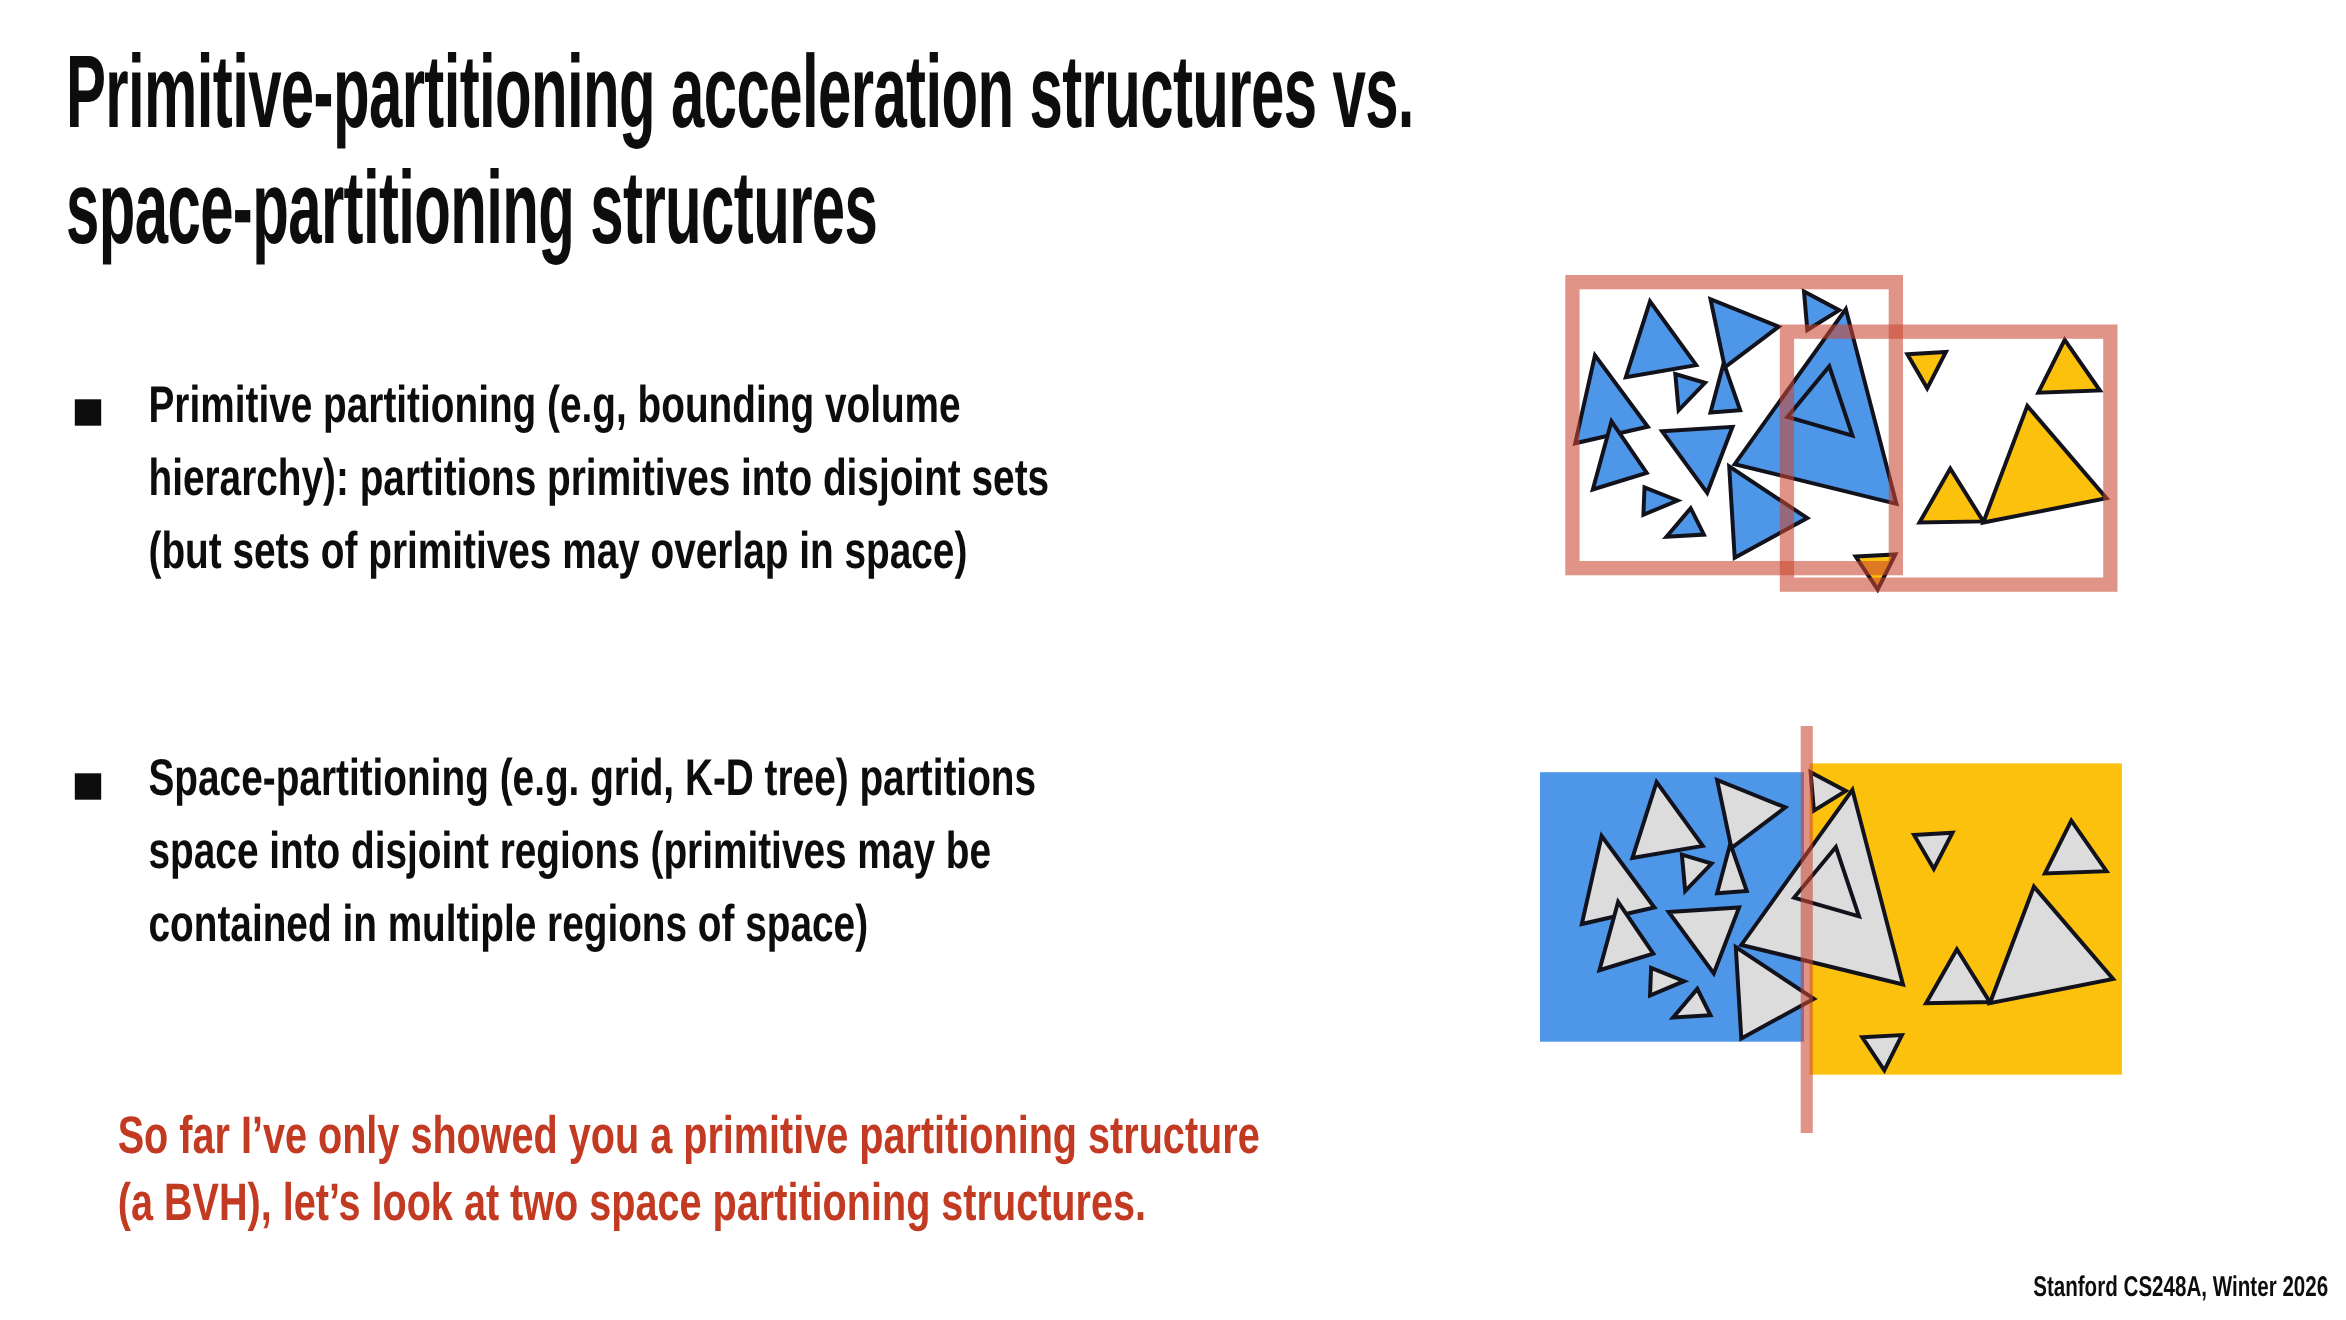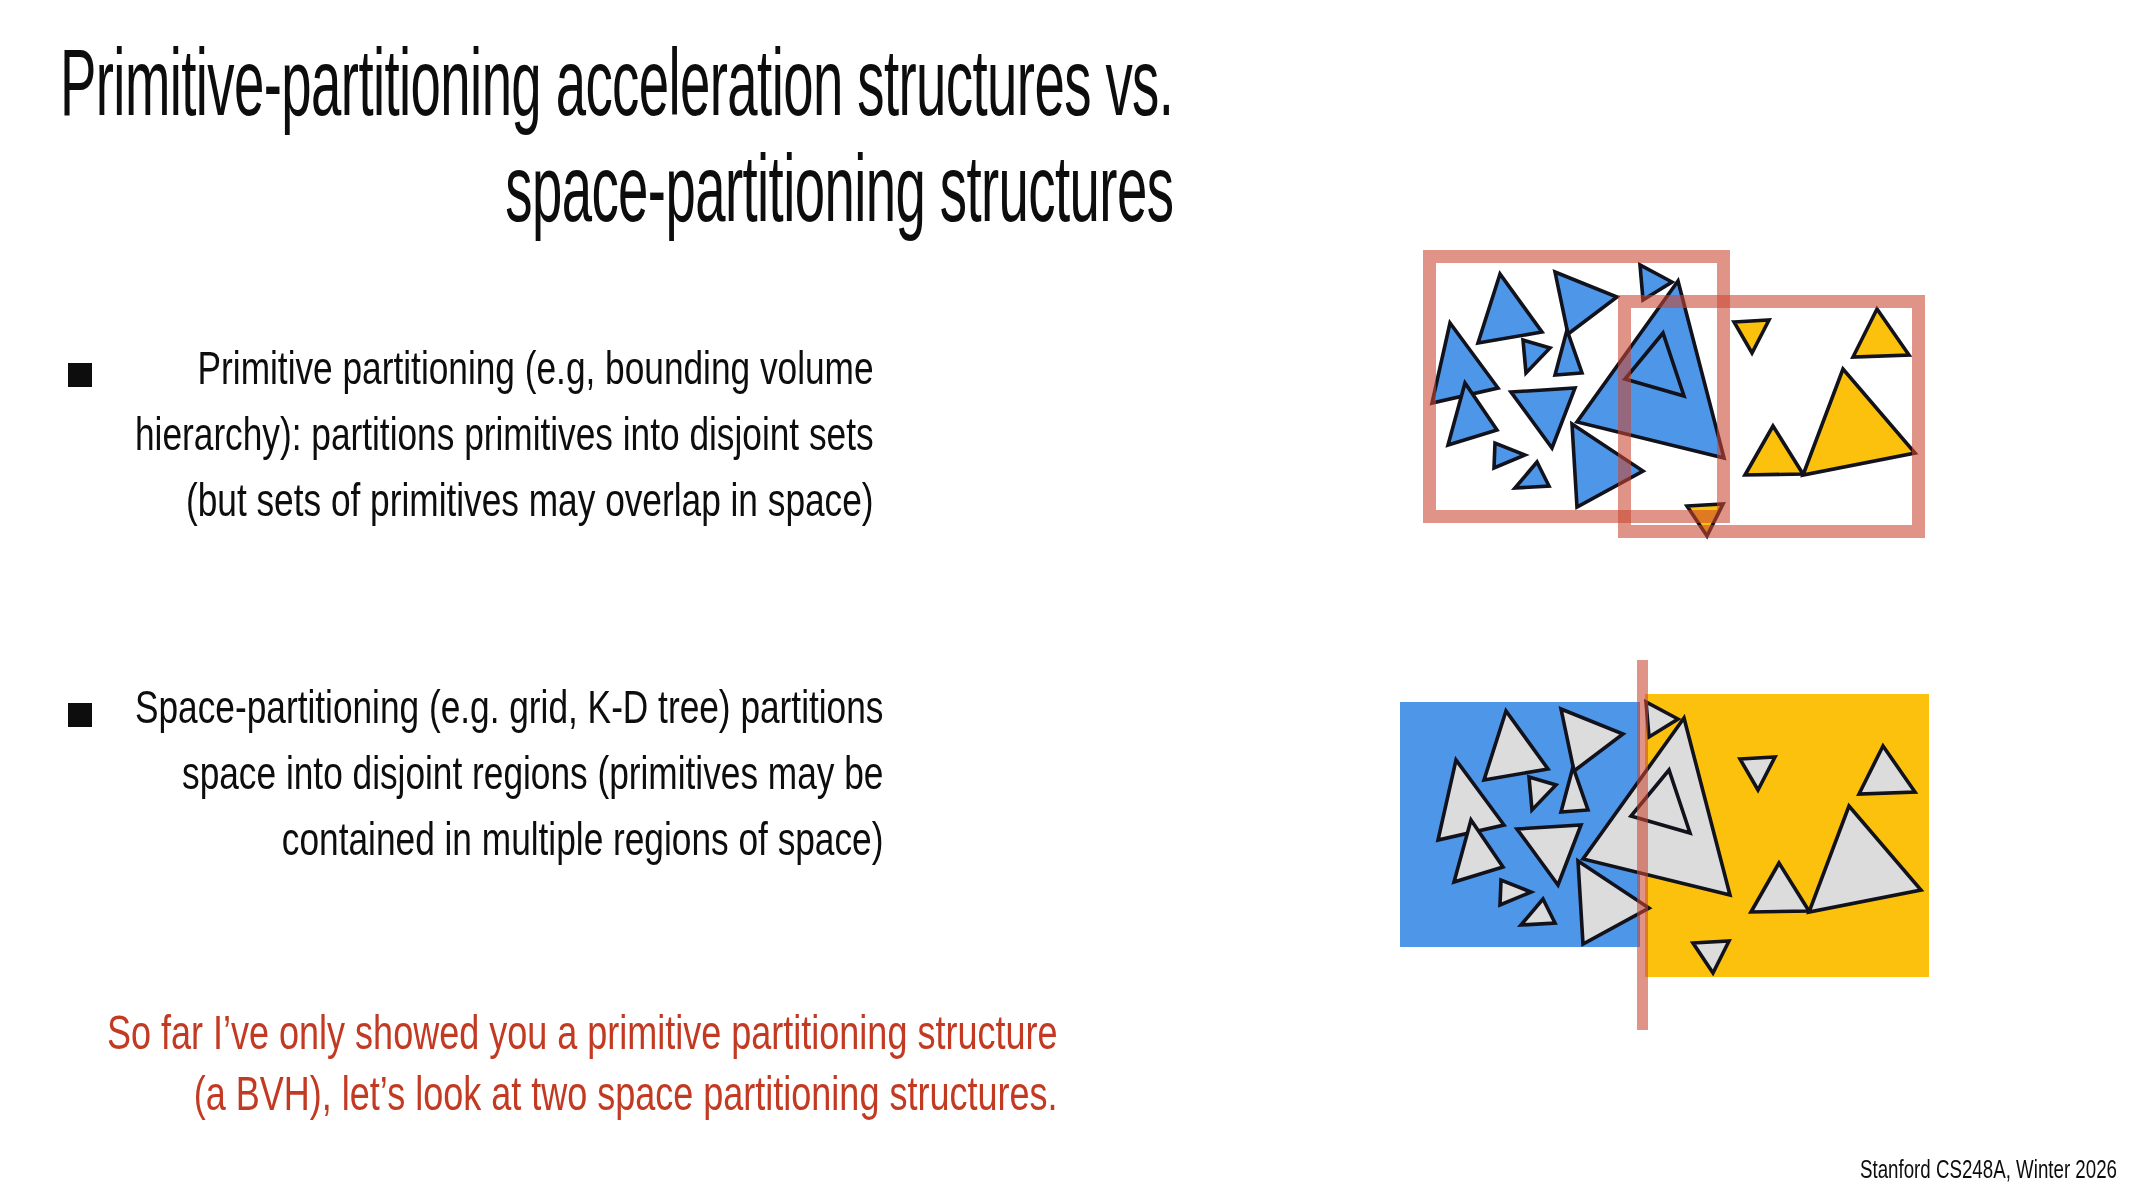--- a/index.html
+++ b/index.html
@@ -1,18 +1,18 @@
 <!DOCTYPE html>
 <html style="--background: #ffffff; --text: #0d0d0d; --callout-red: #c33a23; --triangle-blue: #4e96e8; --triangle-yellow: #fcc10d; --triangle-gray: #dcdcdc; --triangle-outline: #12121c; --salmon: rgba(202,70,50,0.58);"><head>
 <meta charset="utf-8">
 <style>
   html,body{margin:0;padding:0;background:#fff;}
   body{width:2133px;height:1200px;overflow:hidden;}
   .slide{position:relative;width:2133px;height:1200px;background:var(--background,#fff);
-         font-family:"Liberation Sans",sans-serif;font-weight:normal;text-align:right;}
+         font-family:"Liberation Sans",sans-serif;font-weight:bold;}
   .cond{transform-origin:0 0;white-space:nowrap;}
   .title{position:absolute;left:60px;top:30px;font-size:94px;line-height:106px;
          letter-spacing:-1px;color:var(--text,#0d0d0d);transform:scaleX(0.58);}
   .bullet-sq{position:absolute;left:68px;width:24px;height:24px;background:var(--text,#0d0d0d);}
   .bullet{position:absolute;left:135px;font-size:47px;line-height:66px;
           color:var(--text,#0d0d0d);transform:scaleX(0.75);}
   .b1{top:335px;} .b2{top:674px;}
   .callout{position:absolute;left:107px;top:1002px;font-size:48px;line-height:61px;
            color:var(--callout-red,#c33a23);transform:scaleX(0.75);}
   .footer{position:absolute;right:16px;top:1156px;font-size:26px;line-height:26px;

